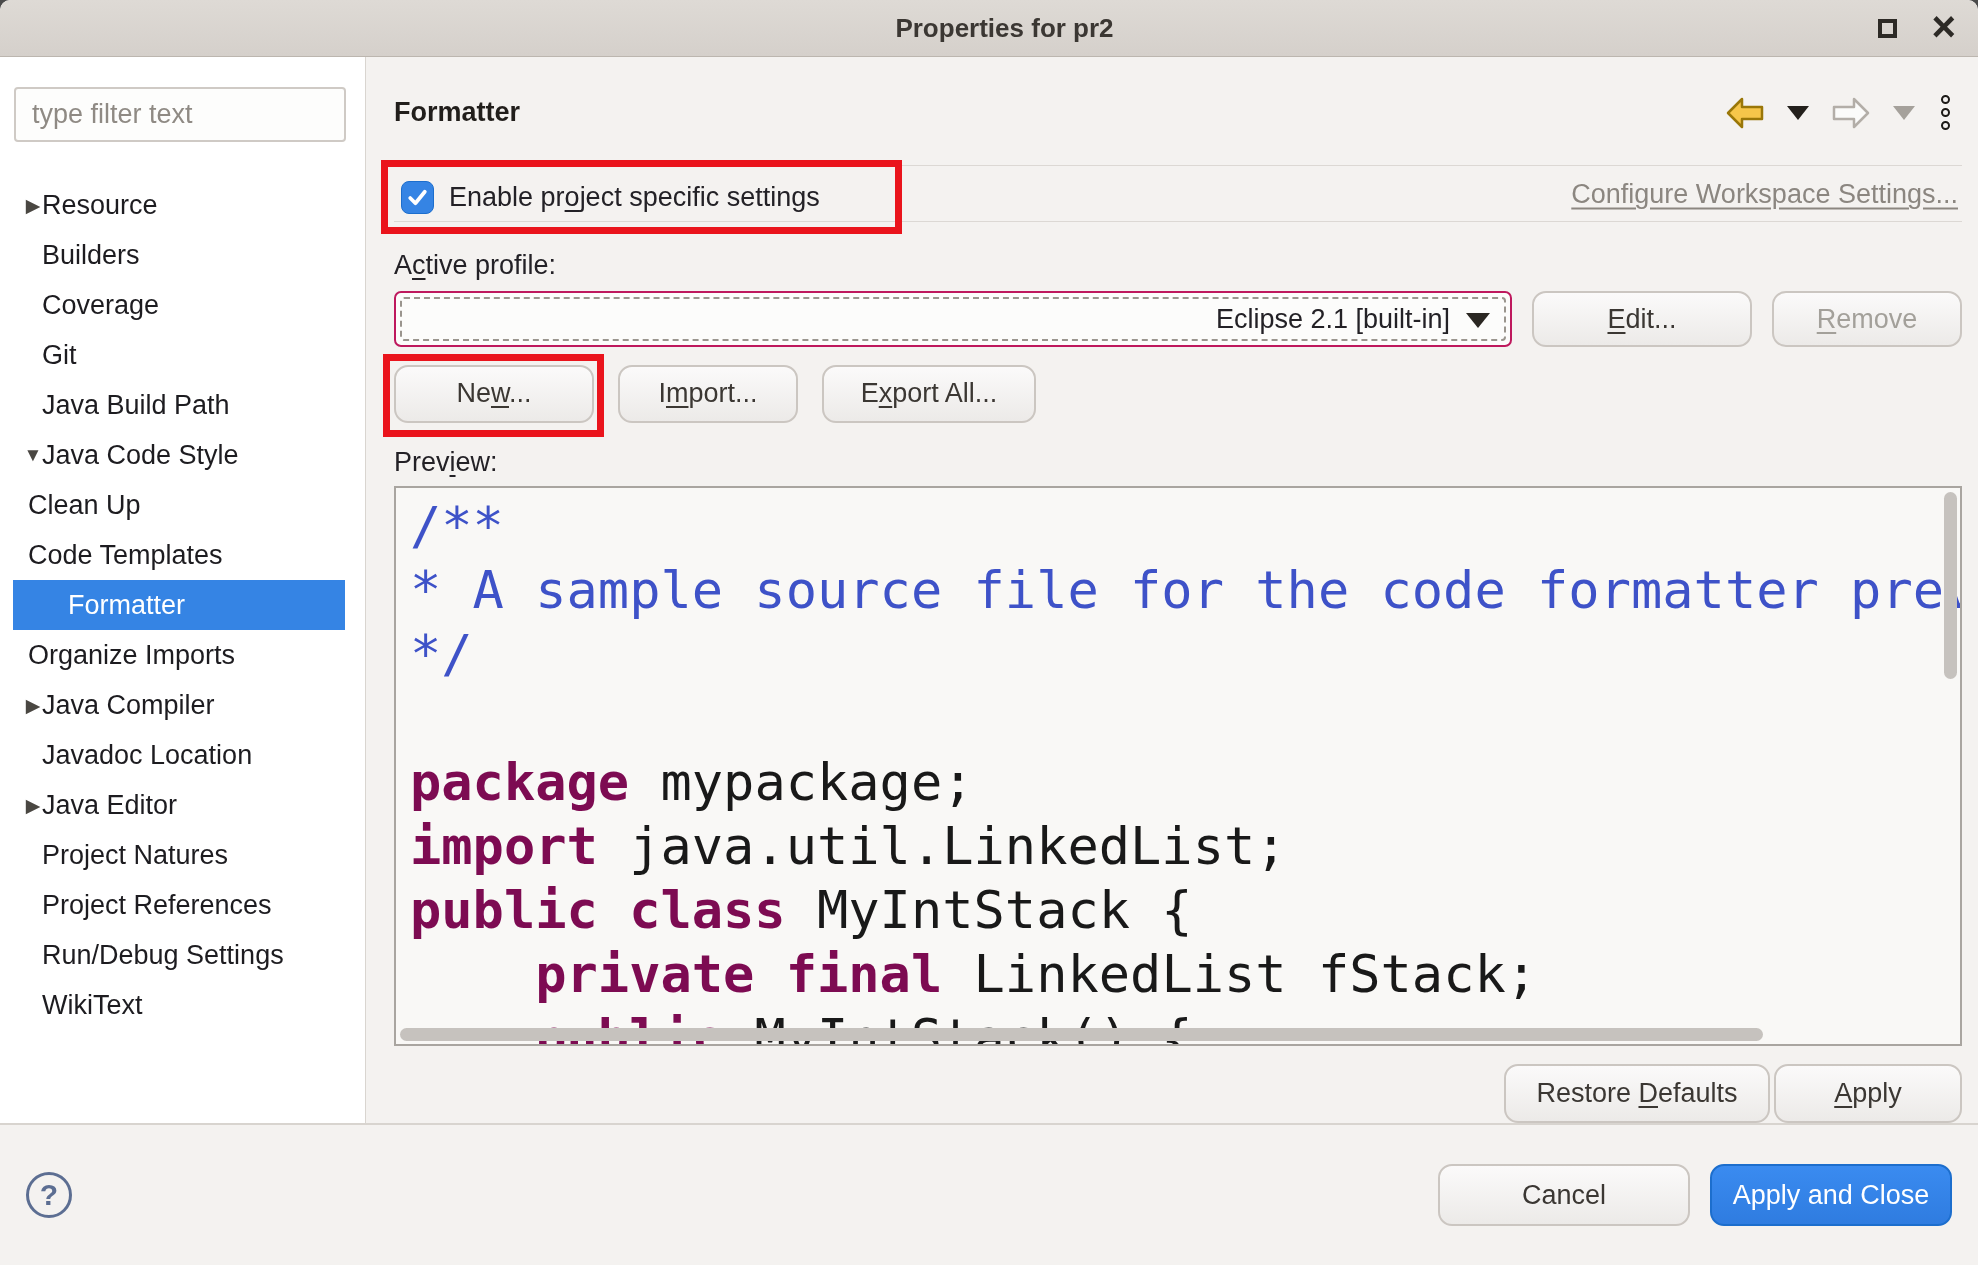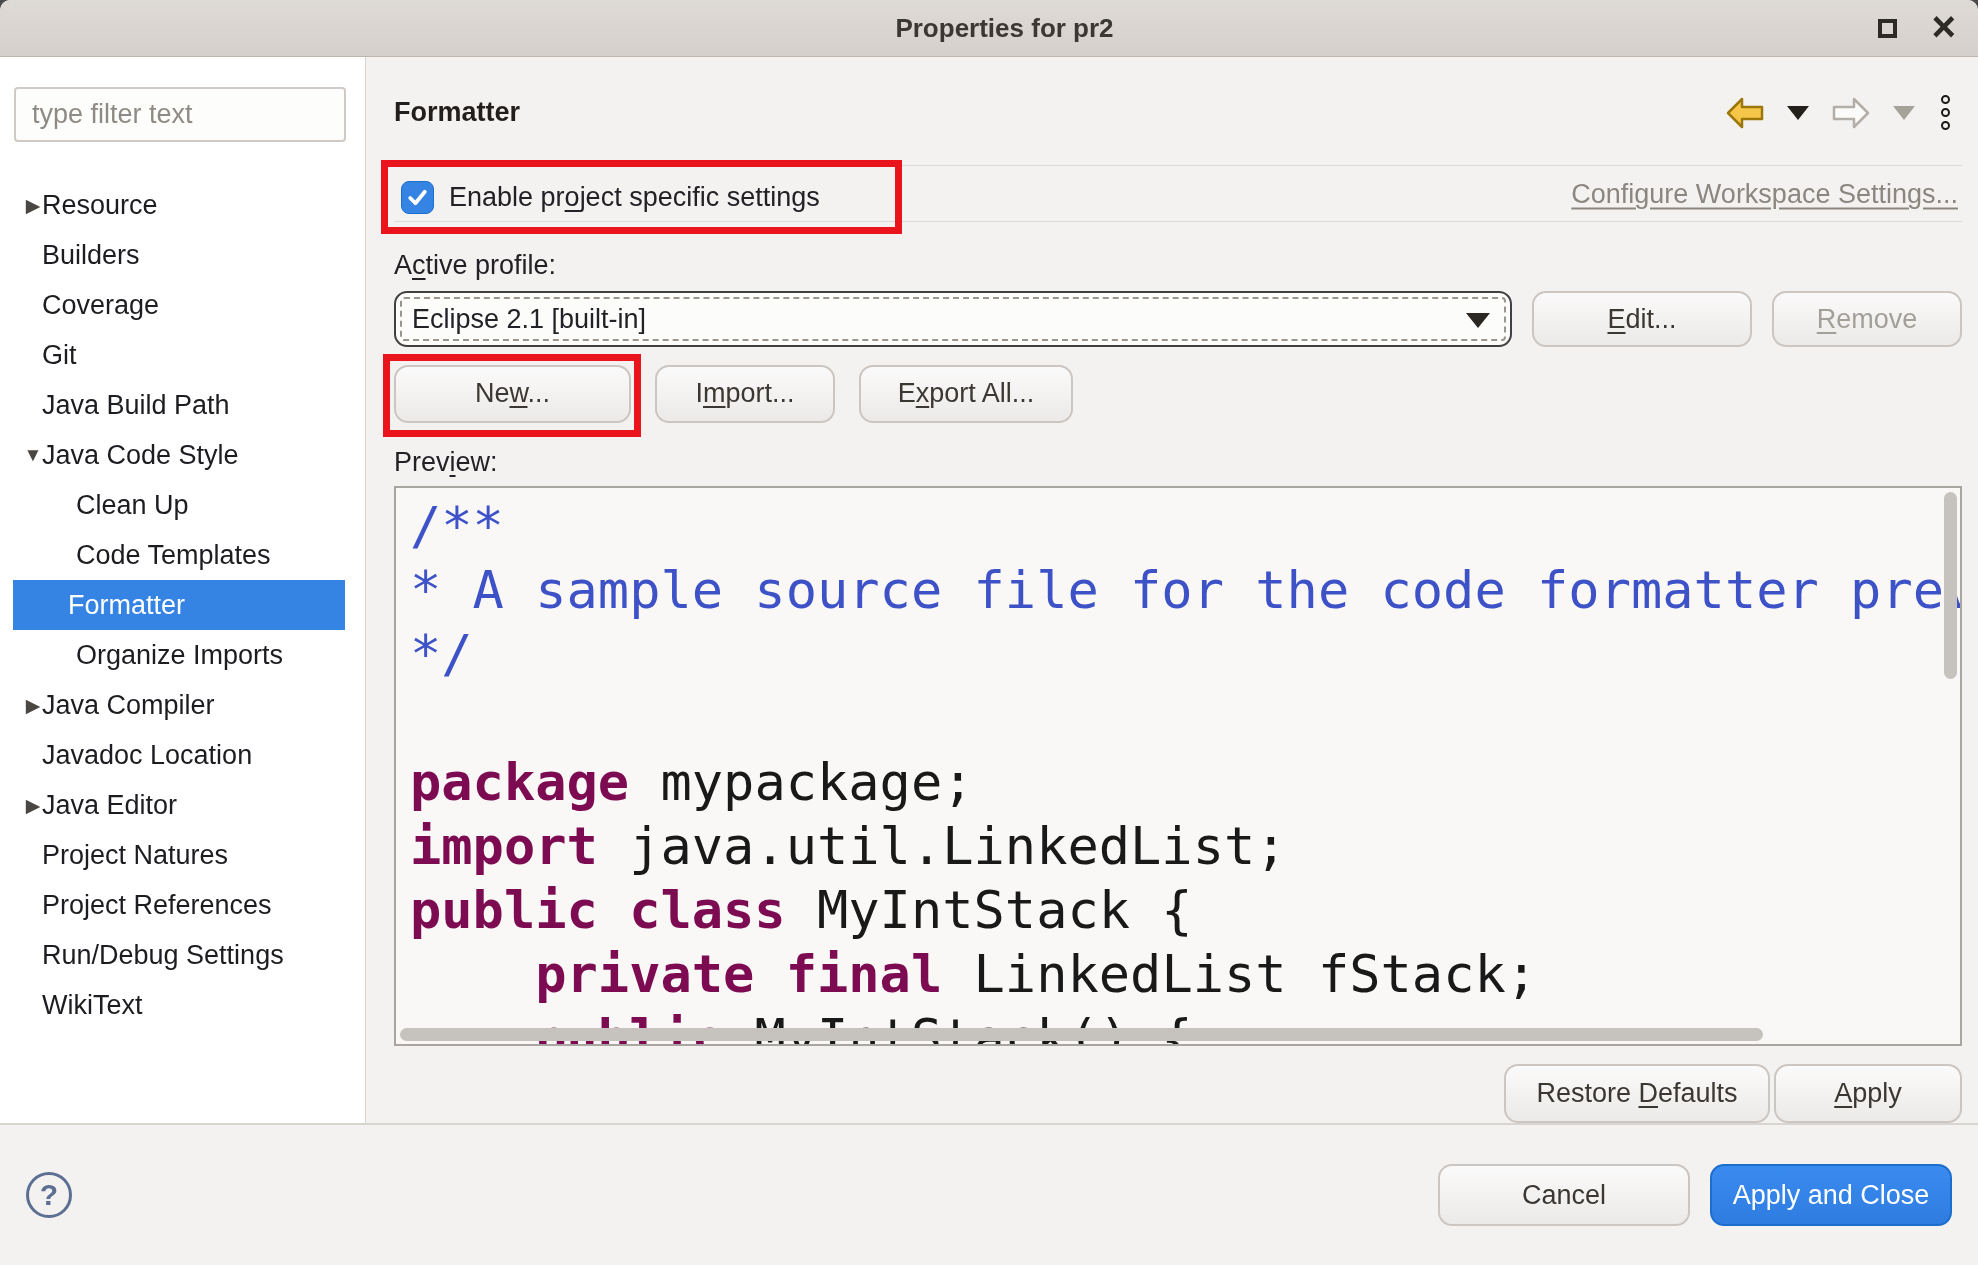--- a/index.html
+++ b/index.html
@@ -41,21 +41,21 @@
   .tree{margin-top:38px;}
   .tree-row{
     height:50px;display:flex;align-items:center;position:relative;
     font-size:27px;color:#1d1c20;cursor:default;
   }
   .tree-row .arrow{
     position:absolute;left:20px;width:26px;font-size:19px;color:#4a4742;
     text-align:center;
   }
   .tree-row .lbl{margin-left:42px;}
-  .tree-row.lvl1 .lbl{margin-left:76px;}
+  .tree-row.lvl1 .lbl{margin-left:28px;}
   .tree-row.selected{background:#3584e4;color:#ffffff;margin-left:13px;margin-right:20px;}
   .tree-row.selected .lbl{margin-left:55px;}
   
   .main{flex:1 1 auto;padding:0 16px 0 28px;display:flex;flex-direction:column;min-width:0;}
   .header-row{margin-top:36px;display:flex;align-items:center;}
   .page-title{font-size:27px;font-weight:700;color:#211e1b;}
   .nav-icons{margin-left:auto;display:flex;align-items:center;gap:18px;margin-right:6px;}
   .tri-down{width:0;height:0;border-left:11px solid transparent;border-right:11px solid transparent;border-top:14px solid #23201c;}
   .tri-down.gray{border-top-color:#a5a19b;}
   .kebab{display:flex;flex-direction:column;gap:4px;align-items:center;padding:0 4px;}
@@ -76,42 +76,42 @@
   .check-label{font-size:27px;color:#232126;white-space:nowrap;}
   .mn{text-decoration:underline;text-underline-offset:4px;}
   .workspace-link{
     position:absolute;right:4px;top:50%;transform:translateY(-50%);
     font-size:27px;color:#8b8680;text-decoration:underline;text-underline-offset:5px;cursor:pointer;white-space:nowrap;
   }
   .field-label{font-size:27px;color:#232126;margin-top:28px;}
   
   .profile-row{margin-top:10px;display:flex;gap:20px;height:58px;}
   .combo{
-    flex:1 1 auto;position:relative;background:#fcfcfb;border:2px solid #404040;border-radius:13px;
-    display:flex;align-items:center;padding:0 60px 0 16px;cursor:pointer;
+    flex:1 1 auto;position:relative;background:#fcfcfb;border:2px solid #be185d;border-radius:7px;
+    display:flex;align-items:center;padding:0 60px 0 16px;cursor:pointer;justify-content:flex-end;
   }
   .combo::after{
     content:"";position:absolute;inset:4px;border:2px dashed #9a958e;border-radius:4px;pointer-events:none;
   }
   .combo-value{font-size:27px;color:#232126;}
   .combo-caret{position:absolute;right:20px;top:50%;transform:translateY(-40%);
     width:0;height:0;border-left:12px solid transparent;border-right:12px solid transparent;border-top:15px solid #2a2722;}
   .btn{
     background:linear-gradient(to bottom,#fbfafa,#eceae8);
     border:2px solid #cbc6c1;border-radius:14px;color:#3b3733;font-size:27px;
     font-family:"Liberation Sans",sans-serif;
     display:flex;align-items:center;justify-content:center;cursor:pointer;white-space:nowrap;
   }
   .btn:disabled,.btn.disabled{color:#a3a09a;cursor:default;}
   .btn-edit{width:220px;}
   .btn-remove{width:190px;}
   .btn-row{margin-top:18px;display:flex;gap:24px;height:58px;}
   .new-wrap{position:relative;}
   .new-wrap::before{content:"";position:absolute;left:-11px;right:-10px;top:-11px;bottom:-14px;border:7px solid #ea141c;pointer-events:none;}
-  .btn-new{width:237px;height:58px;}
+  .btn-new{width:200px;height:58px;}
   .btn-import{width:180px;}
   .btn-export{width:214px;}
   
   .preview-label{margin-top:24px;}
   .preview-box{
     margin-top:8px;height:560px;border:2px solid #a9a5a0;background:#f9f8f6;
     position:relative;overflow:hidden;flex:0 0 560px;
   }
   .code-area{padding:6px 0 0 14px;font-family:"DejaVu Sans Mono",monospace;font-size:52px;line-height:64px;color:#191919;}
   .code-line{white-space:pre;height:64px;}

